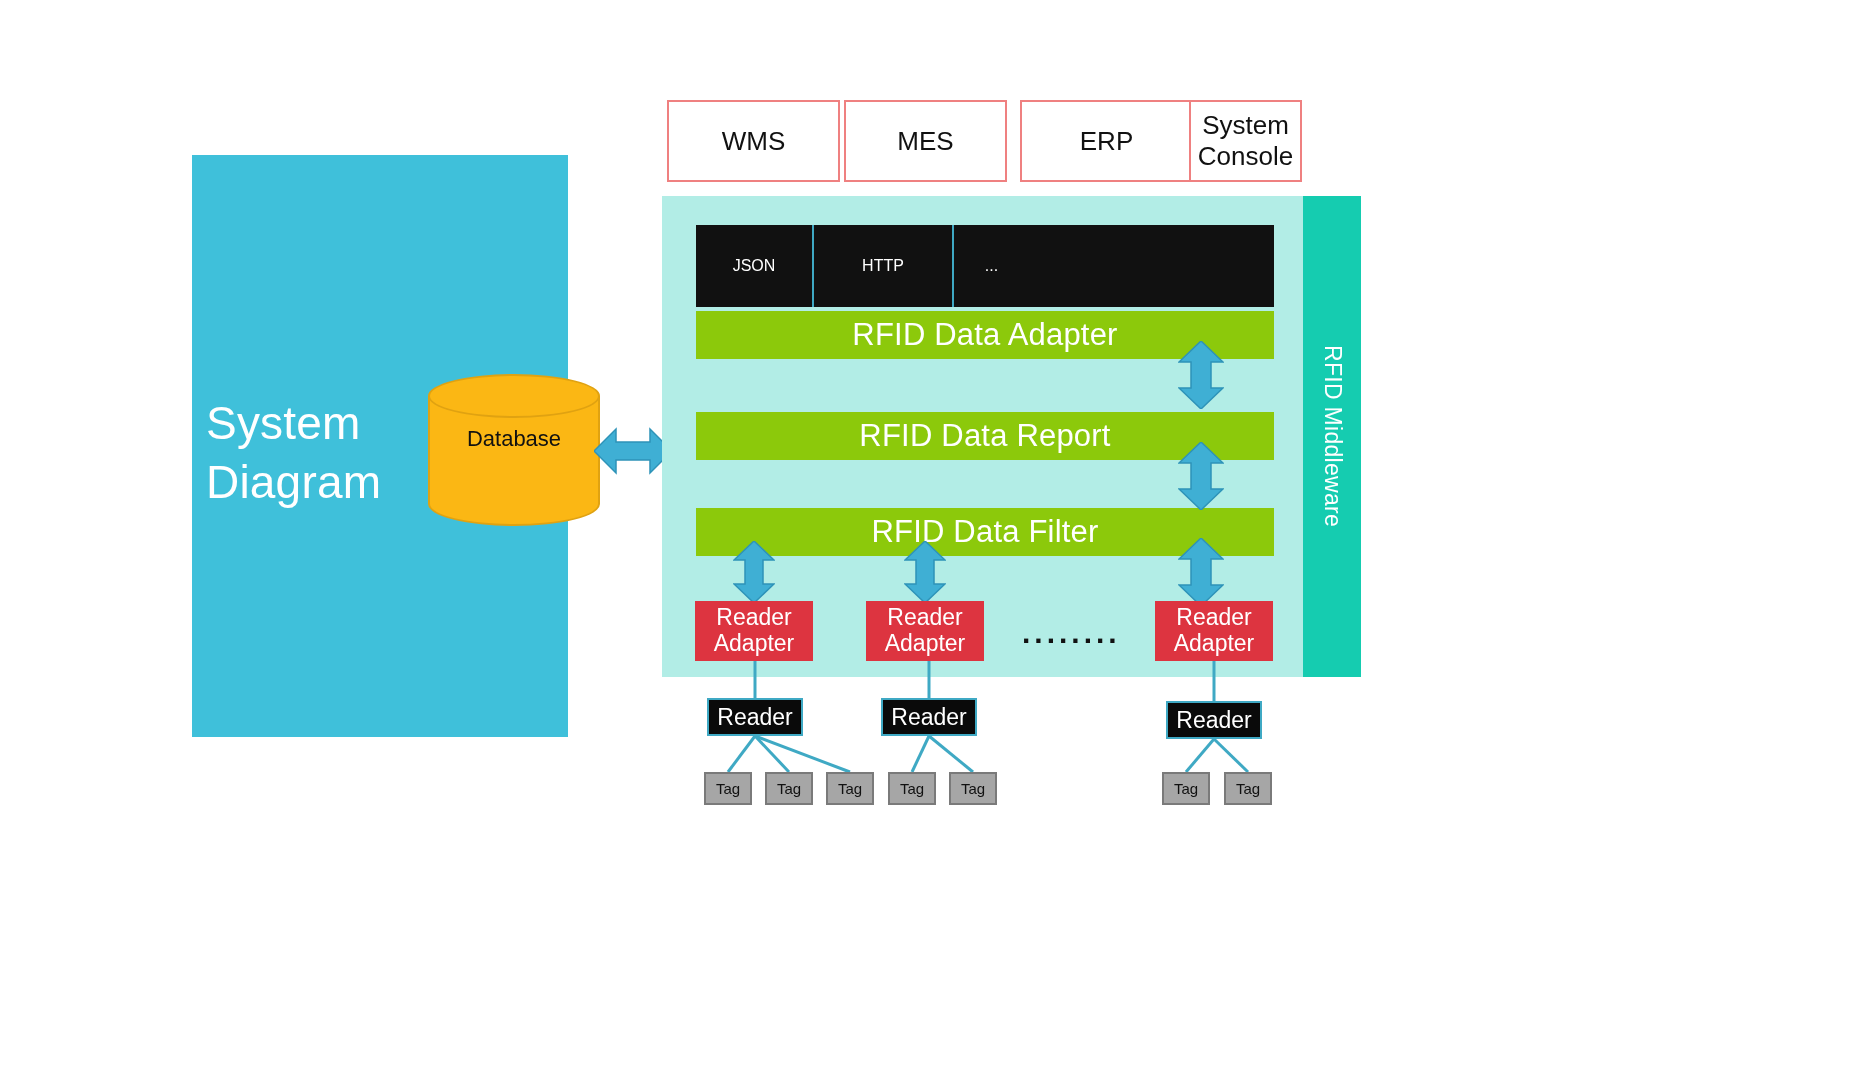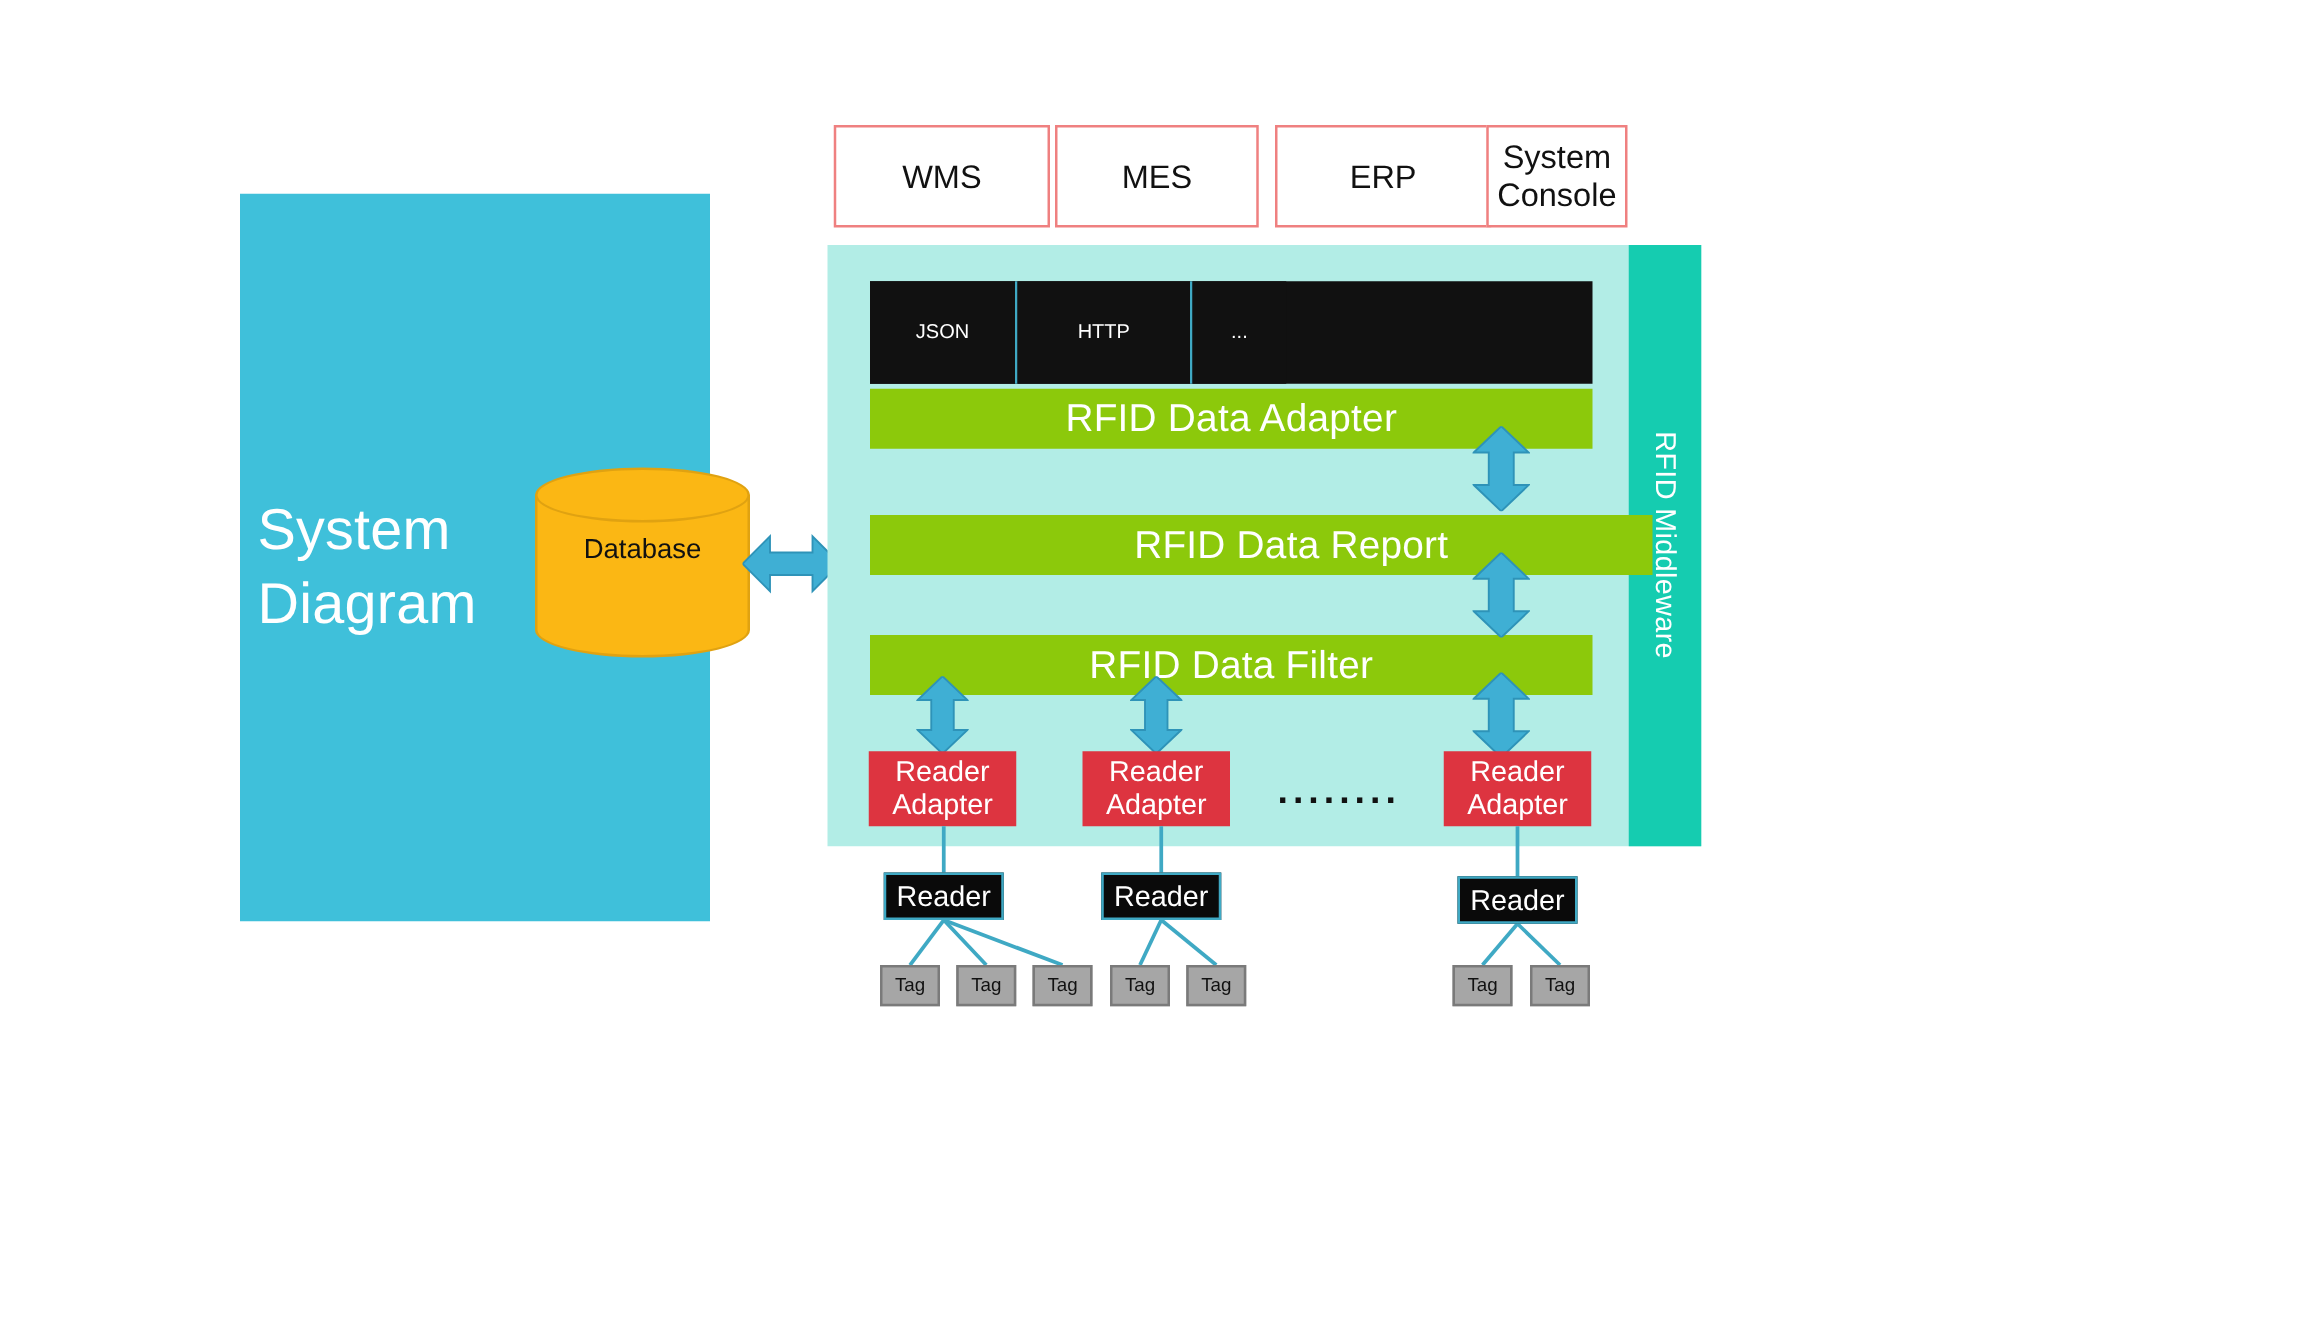--- a/index.html
+++ b/index.html
@@ -196,21 +196,21 @@
     height: 48px;
     background: #8CC90B;
     color: #ffffff;
     display: flex;
     align-items: center;
     justify-content: center;
     font-size: 31px;
     letter-spacing: 0.2px;
   }
   .green-bar.g0 { top: 311px; }
-  .green-bar.g1 { top: 412px; padding-left: 48px; }
+  .green-bar.g1 { top: 412px; }
   .green-bar.g2 { top: 508px; }
 
   
   .v-arrow-right {
     position: absolute;
     left: 1178px;
     width: 46px;
     height: 68px;
   }
   .v-arrow-right.a0 { top: 341px; }

